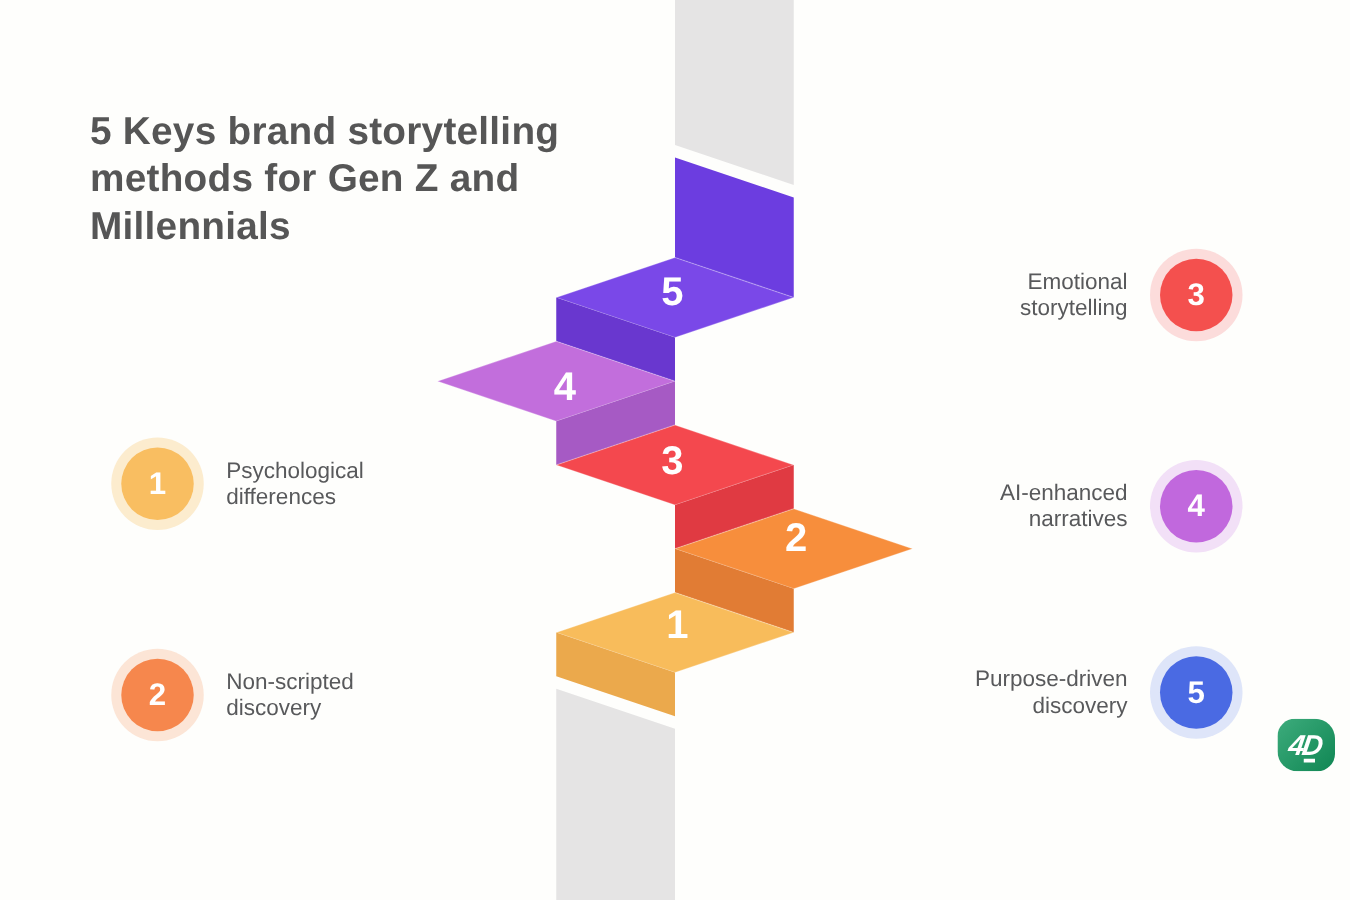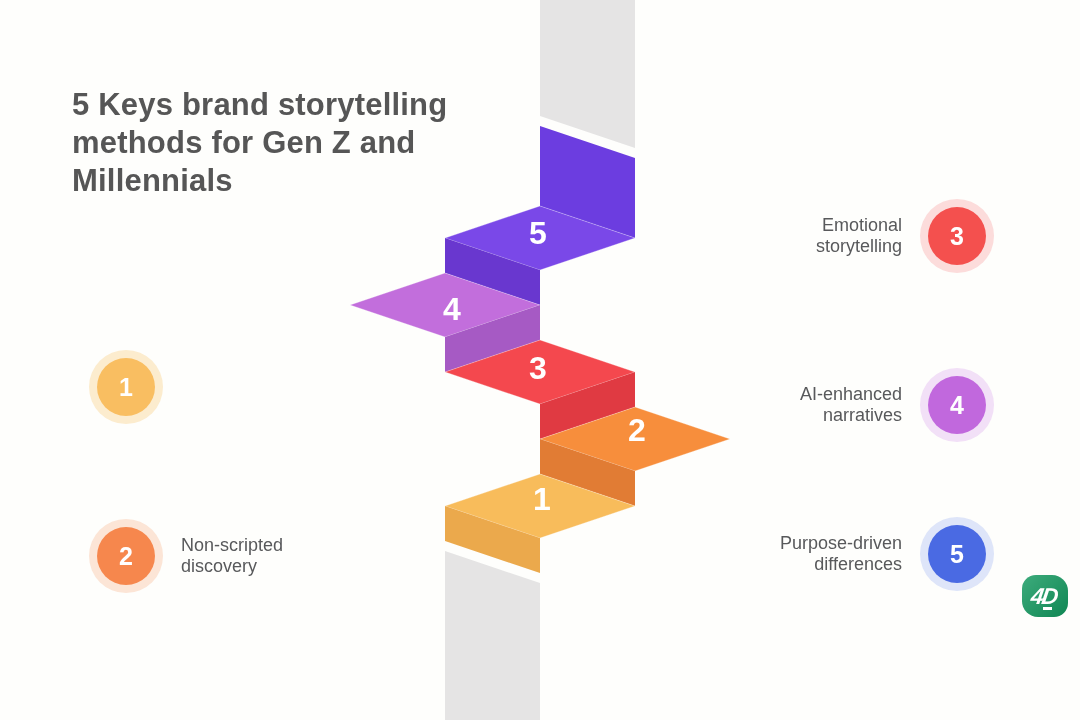--- a/index.html
+++ b/index.html
@@ -99,20 +99,22 @@
     <text x="452" y="320" text-anchor="middle">4</text>
     <text x="538" y="379" text-anchor="middle">3</text>
     <text x="637" y="441" text-anchor="middle">2</text>
     <text x="542" y="510" text-anchor="middle">1</text>
   </svg>
 
   <div class="legend-row left" style="left:89px;top:350px;">
     <div class="badge" style="--h: #FCECCE; --c: #F9BE61;">
       <div class="badge-inner">1</div>
     </div>
+    <div class="legend-label">Psychological
+differences</div>
   </div>
 
   <div class="legend-row left" style="left:89px;top:519px;">
     <div class="badge" style="--h: #FCE5D6; --c: #F6874D;">
       <div class="badge-inner">2</div>
     </div>
     <div class="legend-label">Non-scripted
 discovery</div>
   </div>
 
@@ -130,21 +132,21 @@
     </div>
     <div class="legend-label">AI-enhanced
 narratives</div>
   </div>
 
   <div class="legend-row right" style="right:86px;top:517px;">
     <div class="badge" style="--h: #DEE5F9; --c: #4A6AE3;">
       <div class="badge-inner">5</div>
     </div>
     <div class="legend-label">Purpose-driven
-differences</div>
+discovery</div>
   </div>
 
   <div class="brand-logo" style="--c: #12995F;">
     <span class="logo-text">4D</span>
     <span class="logo-notch"></span>
   </div>
 
 </div>
 
 </body></html>

